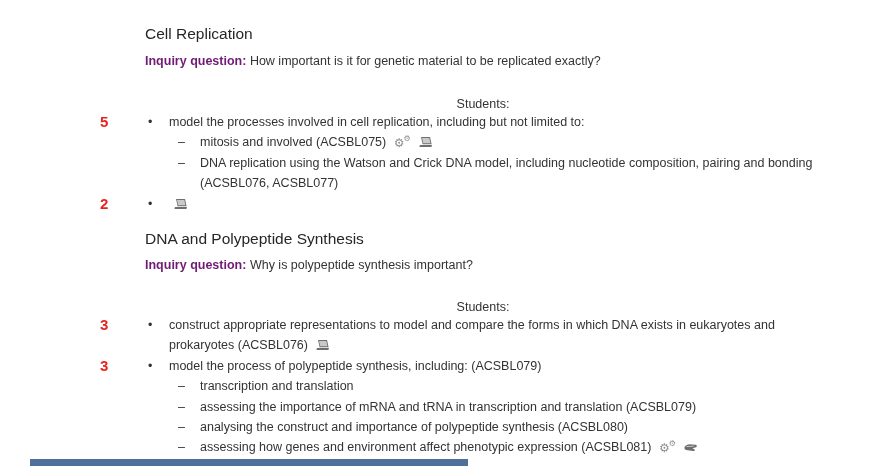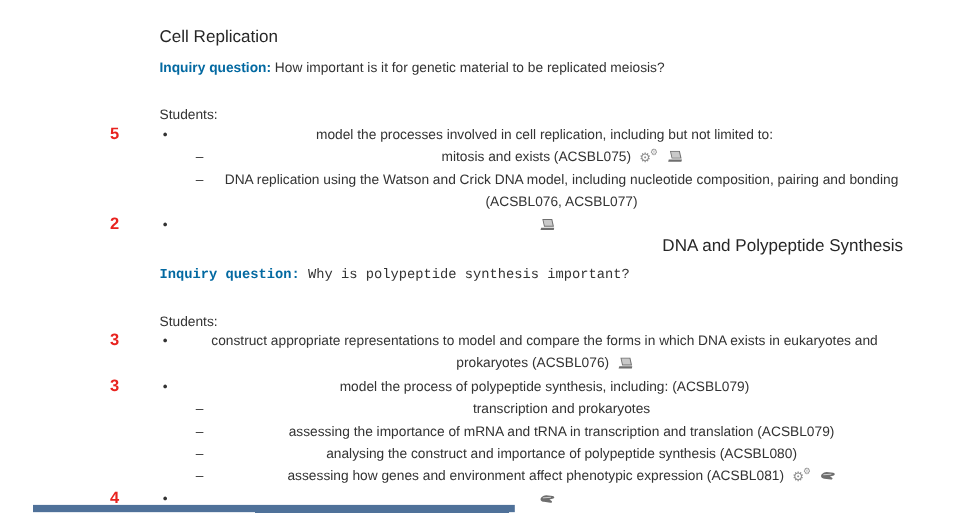--- a/index.html
+++ b/index.html
@@ -22,24 +22,25 @@
     font-size:15.5px;
     font-weight:400;
     color:#262626;
     line-height:20px;
     margin:0;
   }
   .inquiry{
     margin-top:9px;
     line-height:16px;
   }
-  .inquiry b{color:#0369a1;}
+  .inquiry b{color:#701a75;}
   .students{
     margin-top:27px;
     line-height:16px;
+    text-align:center;
   }
   .list{margin-top:0;}
   .row{
     position:relative;
     display:flex;
     align-items:flex-start;
     line-height:20.4px;
   }
   .row .mnum{
     position:absolute;
@@ -49,23 +50,23 @@
     font-size:15px;
     line-height:20.4px;
   }
   .row .marker{
     flex:0 0 24px;
     padding-left:3px;
     box-sizing:border-box;
   }
   .row.lvl2{margin-left:33px;}
   .row.lvl2 .marker{flex:0 0 22px;padding-left:0;}
-  .row .txt{flex:1;text-align:center;}
-  .sec2{text-align:right;}
-  .inquiry2{margin-top:8px;font-family:Liberation Mono, monospace;}
+  .row .txt{flex:1;}
+  .sec2{margin-top:15px;}
+  .inquiry2{margin-top:8px;}
   .students2{margin-top:26px;}
   
   .ic{display:inline-block;vertical-align:-1px;margin-left:4px;line-height:1;}
   .ic-gears{color:#8f8f8f;white-space:nowrap;}
   .ic-gears .g1{font-size:12px;}
   .ic-gears .g2{font-size:8px;vertical-align:6px;margin-left:-1px;}
   .ic svg{display:inline-block;vertical-align:-1px;}
   .bottom-bar{
     position:absolute;
     left:30px;
@@ -76,36 +77,36 @@
 </style>
 </head>
 <body>
 
 <div class="page">
   <div class="content">
 
     <h1 class="sec-heading">Cell Replication</h1>
     <div class="inquiry">
       <b>Inquiry question:</b>
-      <span>How important is it for genetic material to be replicated meiosis?</span>
+      <span>How important is it for genetic material to be replicated exactly?</span>
     </div>
     <div class="students">Students:</div>
 
     <div class="list">
 
       <div class="row lvl1">
         <span class="mnum" style="color: rgb(232, 35, 31);">5</span>
         <span class="marker">•</span>
         <span class="txt">model the processes involved in cell replication, including but not limited to:</span>
       </div>
 
       <div class="row lvl2">
         <span class="marker">–</span>
         <span class="txt">
-          <span>mitosis and exists (ACSBL075)</span>
+          <span>mitosis and involved (ACSBL075)</span>
           <span class="ic ic-gears"><span class="g1">⚙</span><span class="g2">⚙</span></span>
           <span class="ic"><svg width="14" height="11" viewBox="0 0 14 11">
                 <path d="M3 0 L12 0 L13.6 7.2 L4.6 7.2 Z" fill="#6e6e6e"></path>
                 <path d="M4 1 L11.3 1 L12.5 6.3 L5.2 6.3 Z" fill="#c9c9c9"></path>
                 <path d="M2 8 L14 8 L13.4 10 L1.4 10 Z" fill="#6e6e6e"></path>
               </svg></span>
         </span>
       </div>
 
       <div class="row lvl2">
@@ -150,21 +151,21 @@
       </div>
 
       <div class="row lvl1">
         <span class="mnum" style="color: rgb(232, 35, 31);">3</span>
         <span class="marker">•</span>
         <span class="txt">model the process of polypeptide synthesis, including: (ACSBL079)</span>
       </div>
 
       <div class="row lvl2">
         <span class="marker">–</span>
-        <span class="txt">transcription and prokaryotes</span>
+        <span class="txt">transcription and translation</span>
       </div>
 
       <div class="row lvl2">
         <span class="marker">–</span>
         <span class="txt">assessing the importance of mRNA and tRNA in transcription and translation (ACSBL079)</span>
       </div>
 
       <div class="row lvl2">
         <span class="marker">–</span>
         <span class="txt">analysing the construct and importance of polypeptide synthesis (ACSBL080)</span>

